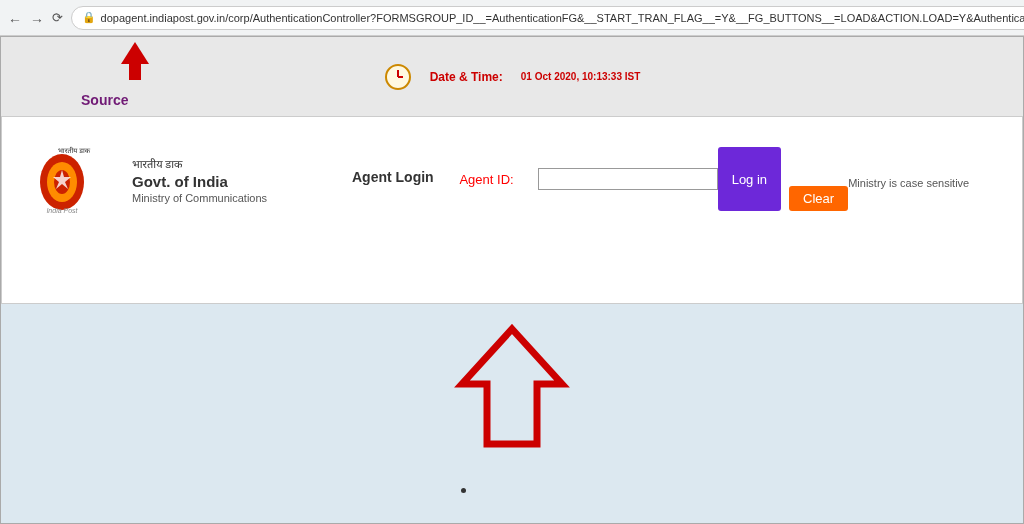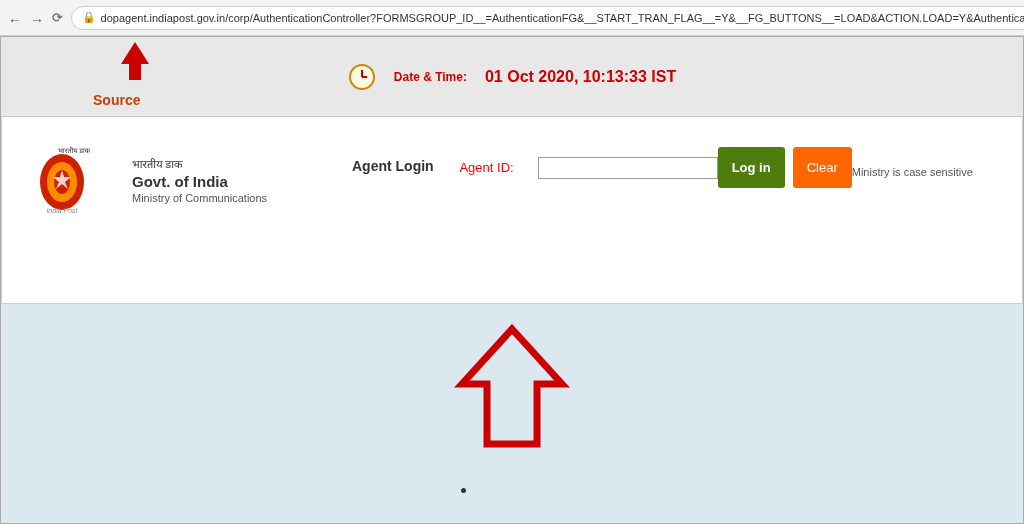--- a/index.html
+++ b/index.html
@@ -66,23 +66,23 @@
       border-right: 14px solid transparent;
       border-bottom: 22px solid #cc0000;
     }
     .arrow-shaft-small {
       width: 12px;
       height: 16px;
       background: #cc0000;
     }
     .source-label {
       position: absolute;
-      left: 92px;
+      left: 80px;
       bottom: 8px;
-      color: #c2410c;
+      color: #701a75;
       font-weight: bold;
       font-size: 14px;
     }
 
     .datetime-area {
       display: flex;
       align-items: center;
       gap: 18px;
     }
 
@@ -171,37 +171,37 @@
       text-align: center;
       margin-bottom: 10px;
       max-width: 420px;
     }
     .button-row {
       display: flex;
       gap: 8px;
       margin-bottom: 8px;
     }
     .login-btn {
-      background: #4d7c0f;
+      background: #6d28d9;
       color: #fff;
       border: none;
       padding: 3px 14px;
       font-size: 13px;
       cursor: pointer;
       border-radius: 3px;
-      font-weight: bold;
     }
     .clear-btn {
       background: #ff6600;
       color: #fff;
       border: none;
-      padding: 13px 14px;
+      padding: 5px 14px;
       font-size: 13px;
       cursor: pointer;
       border-radius: 3px;
+      margin-top: 39px;
     }
     .case-sensitive-text {
       font-size: 11px;
       color: #555;
     }
 
     
     .bottom-area {
       background: #dce8f0;
       flex: 1;
@@ -263,21 +263,21 @@
       <div class="source-label">Source</div>
 
       <div class="datetime-area">
 
         <svg width="28" height="28">
           <circle cx="14" cy="14" r="12" fill="#fff8e0" stroke="#cc8800" stroke-width="2"></circle>
           <line x1="14" y1="14" x2="14" y2="7" stroke="#cc0000" stroke-width="2"></line>
           <line x1="14" y1="14" x2="19" y2="14" stroke="#cc0000" stroke-width="2"></line>
         </svg>
         <span style="font-size:12px; color:#cc0000; font-weight:bold;">Date &amp; Time:</span>
-        <span style="font-size:16px; color:#cc0000; font-weight:bold;">01 Oct 2020, 10:13:33 IST</span>
+        <span style="font-size:10px; color:#cc0000; font-weight:bold;">01 Oct 2020, 10:13:33 IST</span>
       </div>
     </div>
 
     <div class="main-content">
 
       <div class="logo-section">
 
         <svg width="85" height="85" viewBox="0 0 85 85">
 
           <rect x="5" y="5" width="75" height="75" fill="#fff"></rect>

